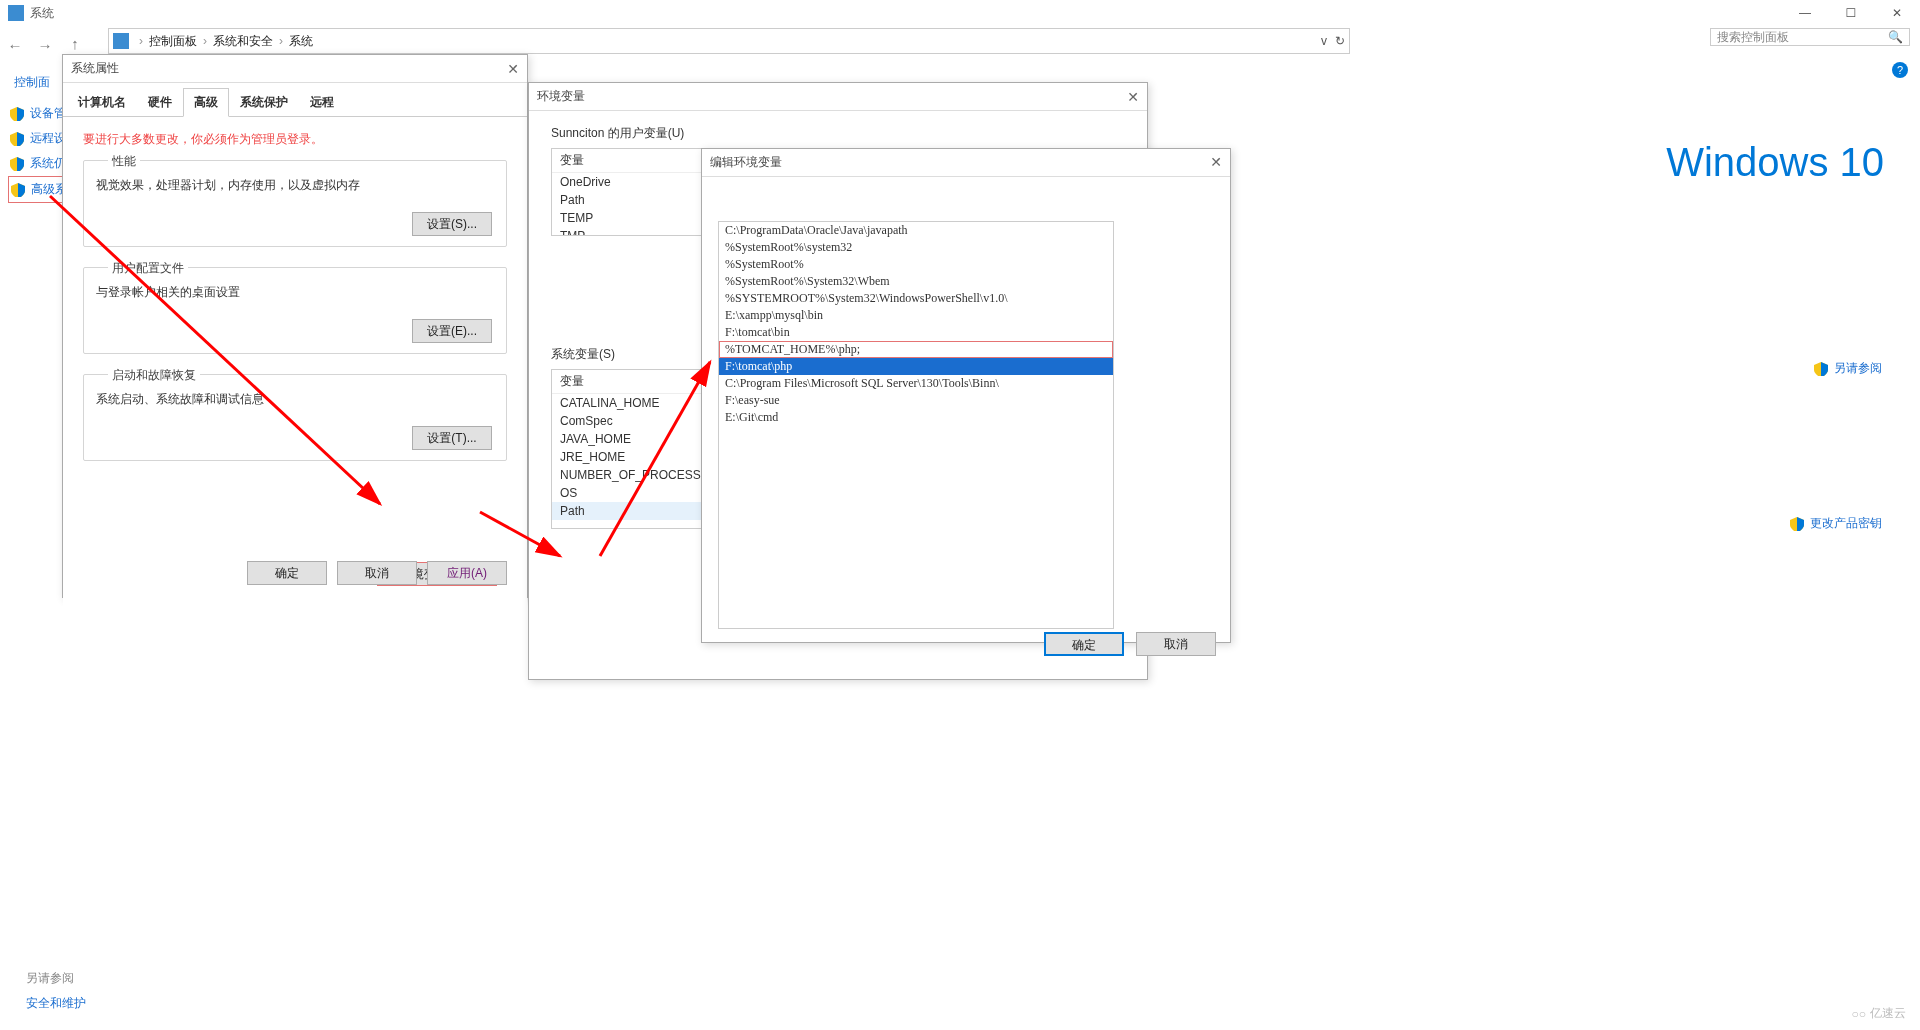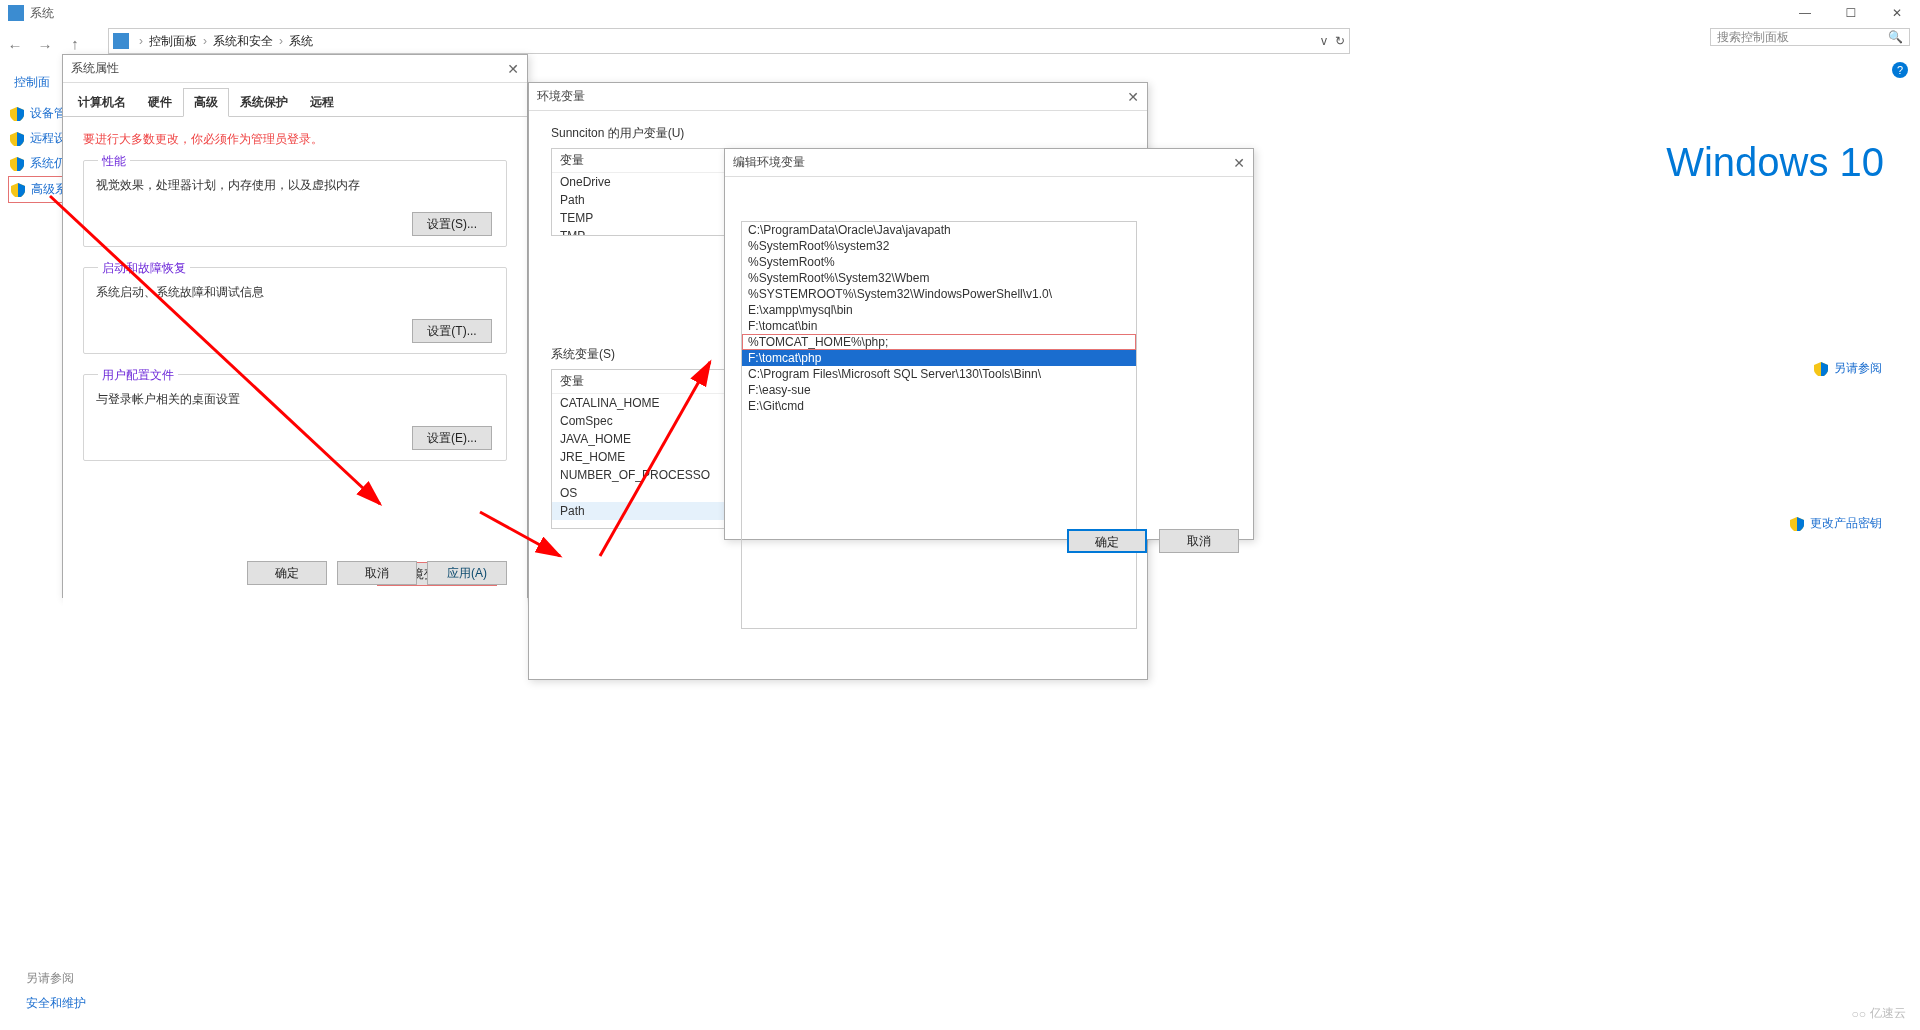--- a/index.html
+++ b/index.html
@@ -41,40 +41,40 @@
   .dlg-title { height: 28px; display: flex; align-items: center; padding: 0 8px; color: #444; background: #fff; border-bottom: 1px solid #ddd; }
   .dlg-close { margin-left: auto; color: #666; font-size: 14px; }
   
   .d1 { left: 62px; top: 54px; width: 466px; height: 544px; }
   .tabs { display: flex; align-items: center; padding: 4px 4px 0 4px; background: #fff; border-bottom: 1px solid #ccc; font-weight: bold; }
   .tab { padding: 5px 10px; color: #333; border: 1px solid transparent; border-bottom: none; }
   .tab.active { border: 1px solid #ccc; border-bottom: 1px solid #fff; background: #fff; position: relative; top: 1px; }
   .d1-body { padding: 14px 20px; background: #fff; height: 100%; position: relative; }
   .hint { color: #ef4444; margin-bottom: 12px; }
   .group { border: 1px solid #d5d5d5; border-radius: 2px; padding: 10px 12px 12px 12px; margin-bottom: 20px; position: relative; }
-  .group .legend { position: absolute; top: -8px; left: 14px; background: #fff; padding: 0 4px; color: #6d28d9; text-align: center; }
+  .group .legend { position: absolute; top: -8px; left: 24px; background: #fff; padding: 0 4px; color: #404040; text-align: center; }
   .group .desc { color: #333; margin: 6px 0 14px 0; }
   .btn { display: inline-block; min-width: 80px; height: 24px; line-height: 22px; text-align: center; background: #e1e1e1; border: 1px solid #adadad; color: #222; font-size: 12px; }
-  .btn.disabled { color: #0c4a6e; }
+  .btn.disabled { color: #701a75; }
   .btn.primary { border: 2px solid #0078d7; }
   .group .rightbtn { position: absolute; right: 14px; bottom: 10px; }
   .envbtn { position: absolute; right: 30px; top: 445px; border: 1px solid #e57373; }
   .d1-btns { position: absolute; left: 0; right: 0; bottom: 12px; display: flex; justify-content: flex-end; gap: 10px; padding: 0 20px; }
   
   .d2 { left: 528px; top: 82px; width: 620px; height: 598px; background: #fff; }
   .d2-body { padding: 14px 22px; position: relative; height: 100%; }
   .sec-label { color: #333; margin-bottom: 6px; }
   .grid { border: 1px solid #ccc; height: 88px; overflow: hidden; }
   .thead { background: #fff; border-bottom: 1px solid #eee; padding: 3px 8px; color: #333; }
   .trow { padding: 2px 8px; color: #333; }
   .trow.sel { background: #e5f1fb; }
   .sys-sec { margin-top: 110px; }
   .gridsys { border: 1px solid #ccc; height: 160px; overflow: hidden; }
   
-  .d3 { left: 724px; top: 148px; width: 530px; height: 392px; background: #fff; }
+  .d3 { left: 701px; top: 148px; width: 530px; height: 495px; background: #fff; font-family: Liberation Serif, serif; }
   .d3-body { padding: 16px 18px; position: relative; height: 100%; }
   .d3-list { position: absolute; left: 16px; top: 44px; width: 396px; height: 408px; border: 1px solid #ccc; overflow: hidden; }
   .d3-row { padding: 1px 6px; color: #333; }
   .d3-row.sel { background: #1a6dcf; color: #fff; }
   .d3-row.mark { box-shadow: inset 0 0 0 1px #e57373; }
   .d3-btncol { position: absolute; right: 14px; top: 44px; width: 82px; display: flex; flex-direction: column; gap: 14px; }
   .d3-btncol .gap { height: 20px; }
   .d3-btns { position: absolute; right: 14px; bottom: 14px; display: flex; gap: 12px; }
   
   .helpcircle { position: absolute; right: 12px; top: 62px; width: 16px; height: 16px; border-radius: 50%; background: #0078d7; color: #fff; font-size: 11px; display:flex; align-items:center; justify-content:center; }
@@ -195,29 +195,29 @@
   </div>
   <div class="d1-body">
     <div class="hint">要进行大多数更改，你必须作为管理员登录。</div>
     <div class="group">
       <div class="legend">性能</div>
       <div class="desc">视觉效果，处理器计划，内存使用，以及虚拟内存</div>
       <div class="btn rightbtn">设置(S)...</div>
       <div style="height:26px"></div>
     </div>
     <div class="group">
+      <div class="legend">用户配置文件</div>
+      <div class="desc">与登录帐户相关的桌面设置</div>
+      <div class="btn rightbtn">设置(E)...</div>
+      <div style="height:26px"></div>
+    </div>
+    <div class="group">
       <div class="legend">启动和故障恢复</div>
       <div class="desc">系统启动、系统故障和调试信息</div>
       <div class="btn rightbtn">设置(T)...</div>
-      <div style="height:26px"></div>
-    </div>
-    <div class="group">
-      <div class="legend">用户配置文件</div>
-      <div class="desc">与登录帐户相关的桌面设置</div>
-      <div class="btn rightbtn">设置(E)...</div>
       <div style="height:26px"></div>
     </div>
     <div class="btn envbtn" style="width:120px">环境变量(N)...</div>
   </div>
   <div class="d1-btns">
     <div class="btn">确定</div>
     <div class="btn">取消</div>
     <div class="btn disabled">应用(A)</div>
   </div>
 </div>

